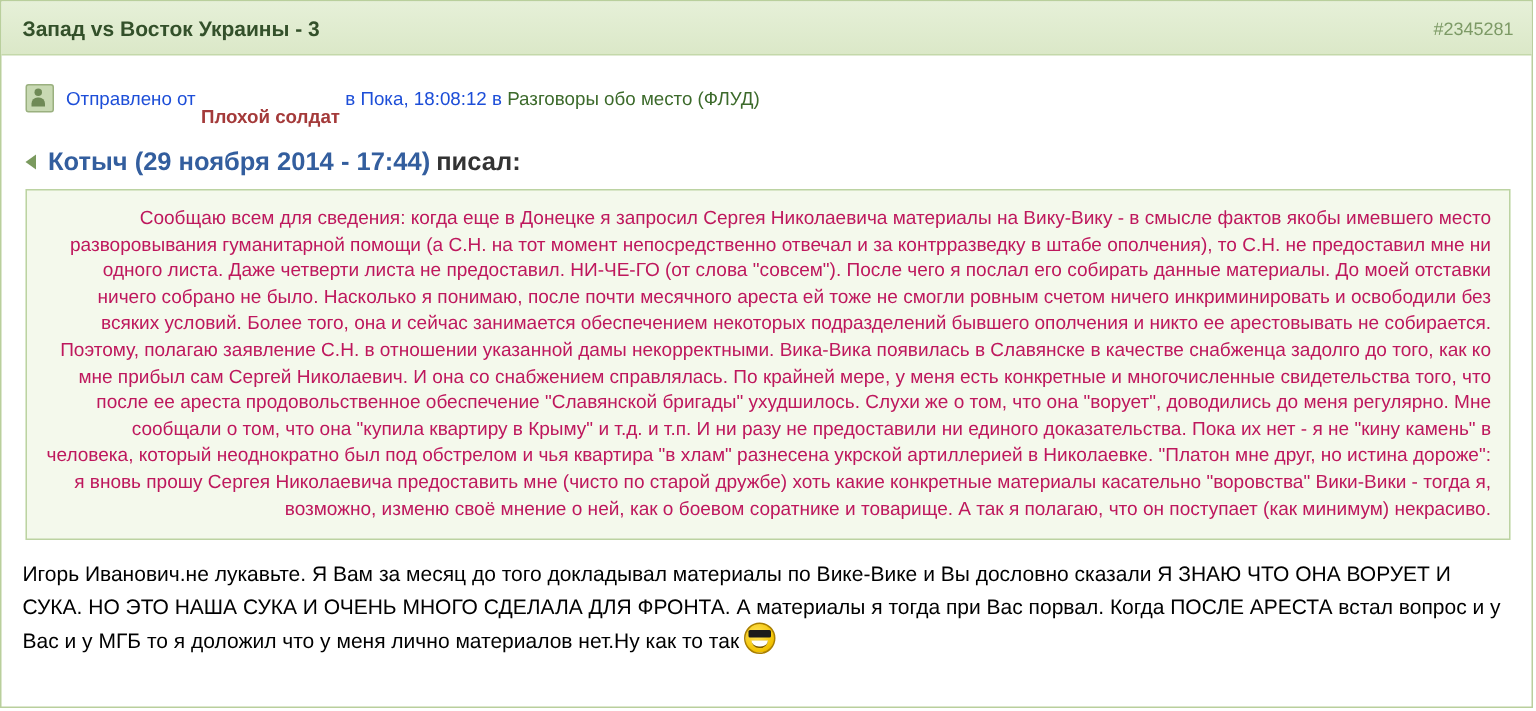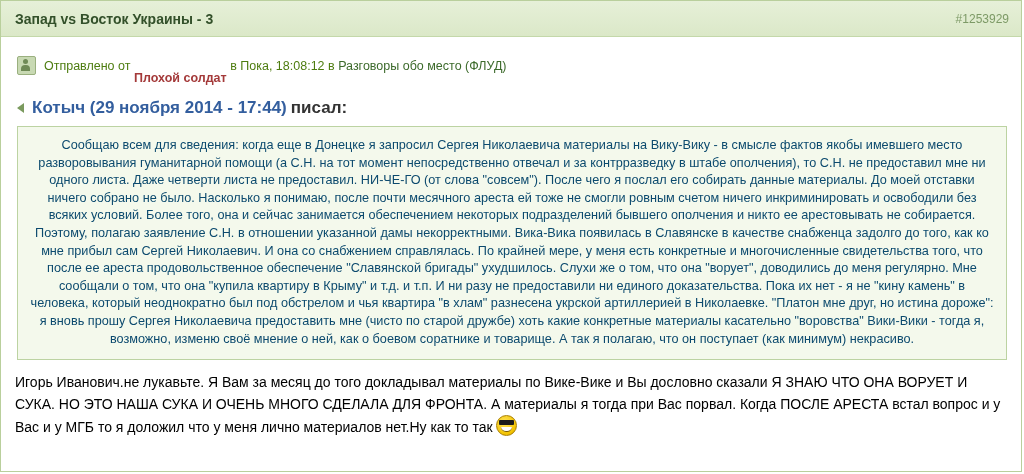--- a/index.html
+++ b/index.html
@@ -78,21 +78,21 @@
   .avatar-icon::after {
     content: "";
     position: absolute;
     left: 3px;
     top: 8px;
     width: 9px;
     height: 6px;
     border-radius: 4px 4px 0 0;
     background: #6f8a56;
   }
-  .meta-text { color: #4d7c0f; text-align: center; }
+  .meta-text { color: #1d4ed8; text-align: center; }
   .meta-link {
     color: #a43a3a;
     font-weight: bold;
     text-decoration: none;
     margin-top: 25px;
   }
   .meta-link2 {
     color: #3c6a2b;
     text-decoration: none;
   }
@@ -120,22 +120,22 @@
   }
   .quote-said { font-weight: bold; color: #333333; margin-left: 4px;}
   
   .quote-box {
     margin: 4px 14px 0 16px;
     border: 1px solid #bcd3a2;
     background: #f4f9ec;
     padding: 10px 12px 11px 12px;
     font-size: 12.7px;
     line-height: 17.6px;
-    color: #0c4a6e;
-    text-align: center;
+    color: #be185d;
+    text-align: right;
   }
   
   .reply-body {
     margin: 11px 14px 0 14px;
     font-size: 14px;
     line-height: 22px;
     color: #000000;
   }
   .smiley {
     display: inline-block;
@@ -166,21 +166,21 @@
     border-bottom: 1px solid #7a5b00;
   }
 </style>
 </head>
 <body>
 
 <div class="post-wrap">
 
   <div class="post-header">
     <div class="post-title">Запад vs Восток Украины - 3</div>
-    <div class="post-number">#1253929</div>
+    <div class="post-number">#2345281</div>
   </div>
 
   <div class="post-meta">
     <span class="avatar-icon"></span>
     <span class="meta-text">Отправлено от</span>&nbsp;
     <a class="meta-link" href="#">Плохой солдат</a>&nbsp;
     <span class="meta-text">в</span>&nbsp;
     <span class="meta-text">Пока, 18:08:12</span>&nbsp;
     <span class="meta-text">в</span>&nbsp;
     <a class="meta-link2" href="#">Разговоры обо место (ФЛУД)</a>

